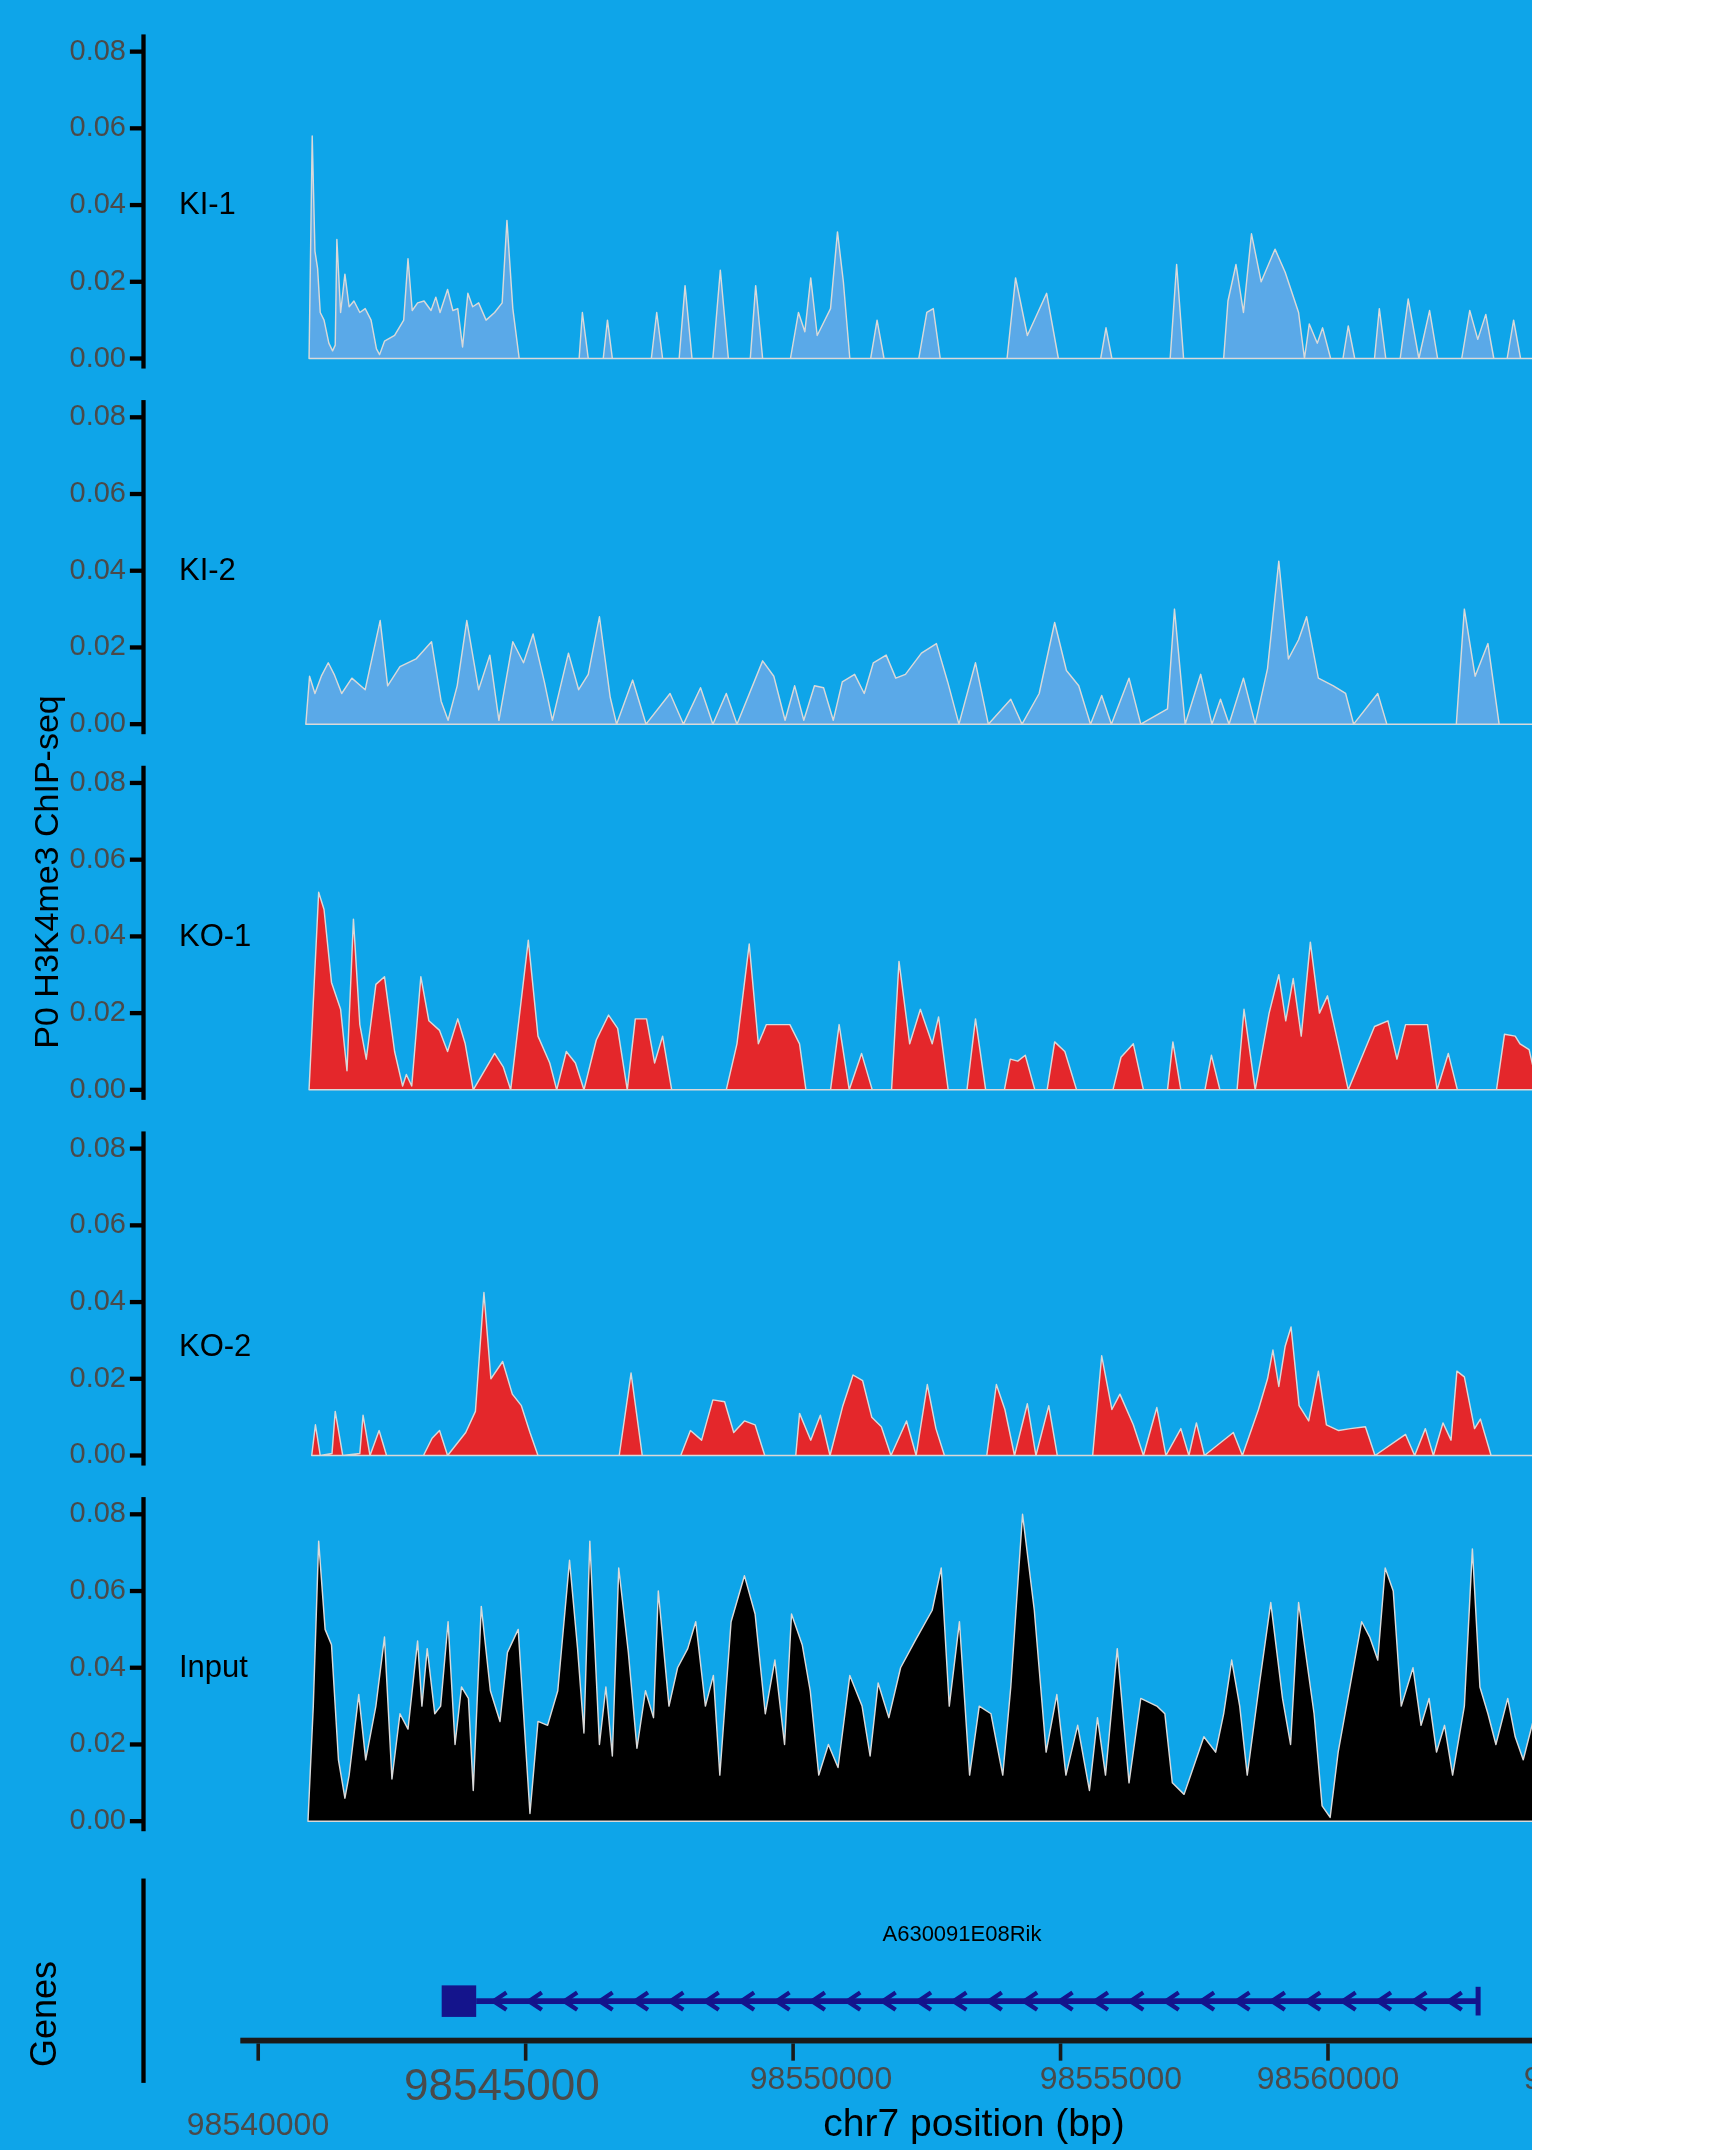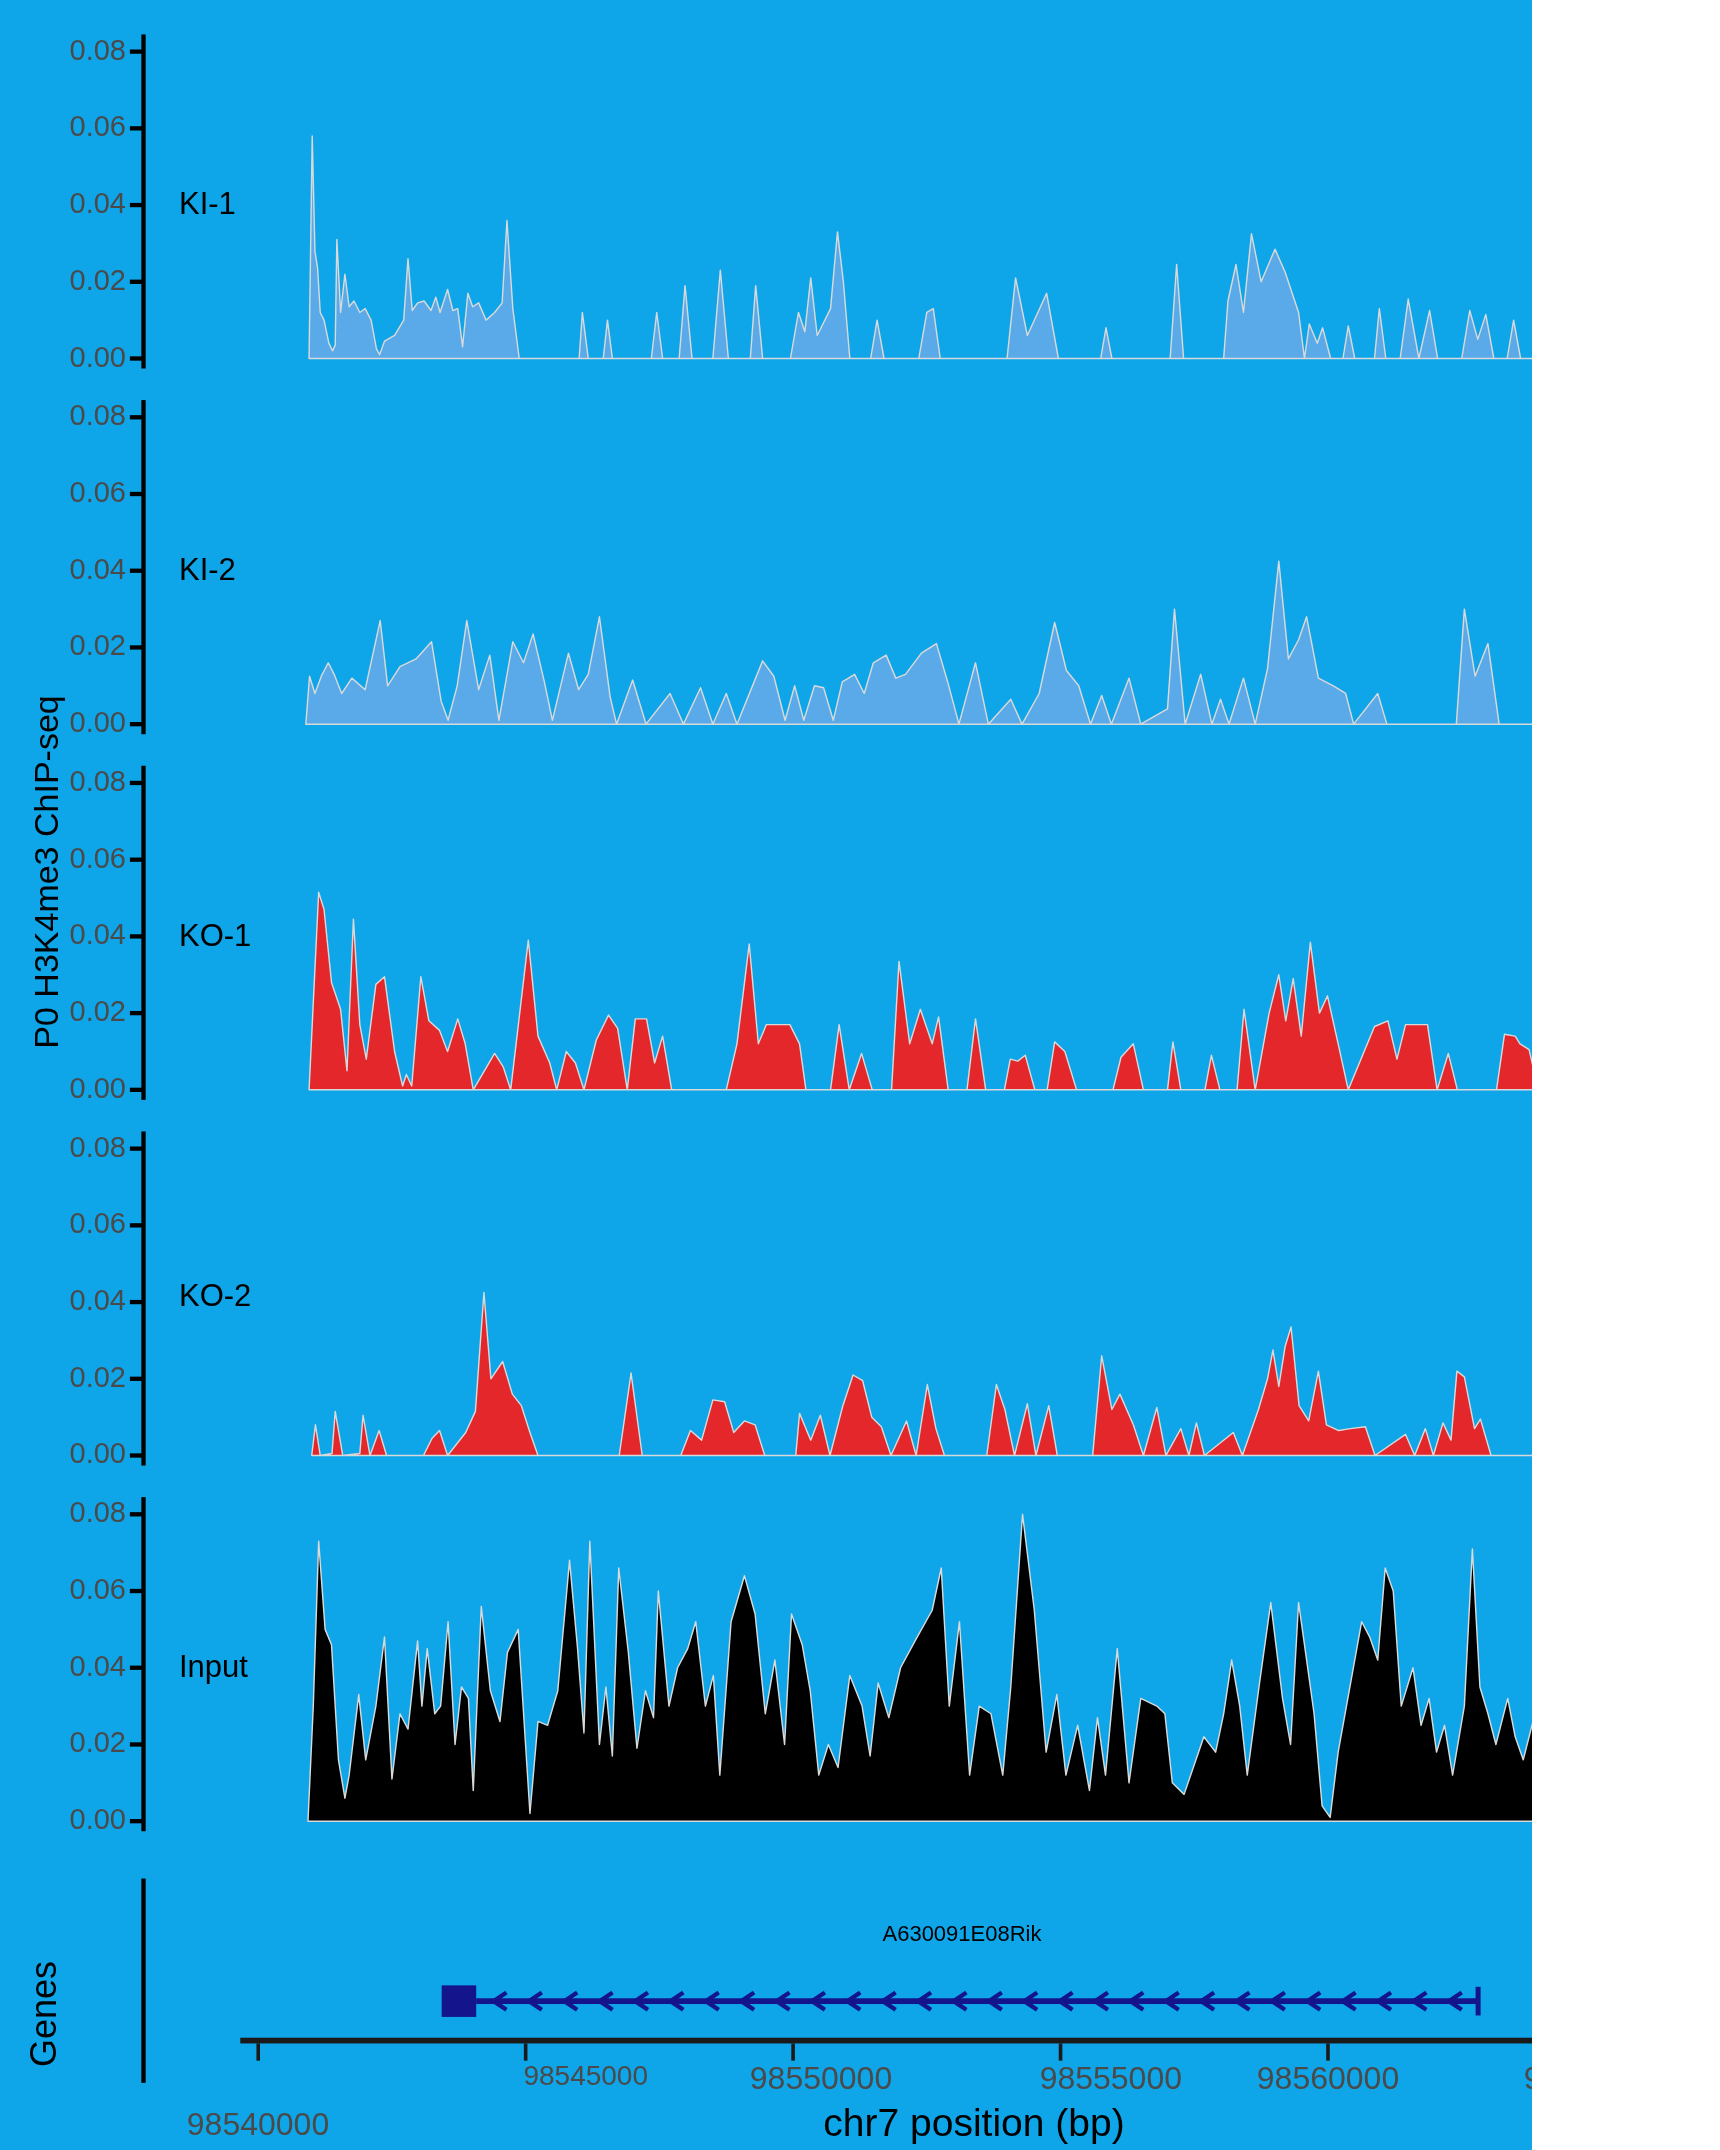--- a/index.html
+++ b/index.html
@@ -107,29 +107,29 @@
       <div class="abslab" style="left: 29px; top: 842px; width: 97px; text-align: right; font-size: 29px; color: rgb(74, 74, 74);">0.06</div>
       <div class="abslab" style="left: 29px; top: 918px; width: 97px; text-align: right; font-size: 29px; color: rgb(74, 74, 74);">0.04</div>
       <div class="abslab" style="left: 29px; top: 995px; width: 97px; text-align: right; font-size: 29px; color: rgb(74, 74, 74);">0.02</div>
       <div class="abslab" style="left: 29px; top: 1072px; width: 97px; text-align: right; font-size: 29px; color: rgb(74, 74, 74);">0.00</div>
       <div class="abslab" style="left: 179px; top: 918px; font-size: 31px; color: rgb(0, 0, 0);">KO-1</div>
       <div class="abslab" style="left: 29px; top: 1131px; width: 97px; text-align: right; font-size: 29px; color: rgb(74, 74, 74);">0.08</div>
       <div class="abslab" style="left: 29px; top: 1207px; width: 97px; text-align: right; font-size: 29px; color: rgb(74, 74, 74);">0.06</div>
       <div class="abslab" style="left: 29px; top: 1284px; width: 97px; text-align: right; font-size: 29px; color: rgb(74, 74, 74);">0.04</div>
       <div class="abslab" style="left: 29px; top: 1361px; width: 97px; text-align: right; font-size: 29px; color: rgb(74, 74, 74);">0.02</div>
       <div class="abslab" style="left: 29px; top: 1437px; width: 97px; text-align: right; font-size: 29px; color: rgb(74, 74, 74);">0.00</div>
-      <div class="abslab" style="left: 179px; top: 1278px; font-size: 31px; color: rgb(0, 0, 0);">KO-2</div>
+      <div class="abslab" style="left: 179px; top: 1328px; font-size: 31px; color: rgb(0, 0, 0);">KO-2</div>
       <div class="abslab" style="left: 29px; top: 1496px; width: 97px; text-align: right; font-size: 29px; color: rgb(74, 74, 74);">0.08</div>
       <div class="abslab" style="left: 29px; top: 1573px; width: 97px; text-align: right; font-size: 29px; color: rgb(74, 74, 74);">0.06</div>
       <div class="abslab" style="left: 29px; top: 1650px; width: 97px; text-align: right; font-size: 29px; color: rgb(74, 74, 74);">0.04</div>
       <div class="abslab" style="left: 29px; top: 1726px; width: 97px; text-align: right; font-size: 29px; color: rgb(74, 74, 74);">0.02</div>
       <div class="abslab" style="left: 29px; top: 1803px; width: 97px; text-align: right; font-size: 29px; color: rgb(74, 74, 74);">0.00</div>
       <div class="abslab" style="left: 179px; top: 1649px; font-size: 31px; color: rgb(0, 0, 0);">Input</div>
       <div class="abslab" style="left: 136px; top: 2060px; width: 244px; text-align: center; font-size: 32px; color: rgb(74, 74, 74); margin-top: 46px;">98540000</div>
-      <div class="abslab" style="left: 404px; top: 2060px; width: 244px; text-align: right; font-size: 28px; color: rgb(74, 74, 74);">98545000</div>
+      <div class="abslab" style="left: 404px; top: 2060px; width: 244px; text-align: left; font-size: 44px; color: rgb(74, 74, 74);">98545000</div>
       <div class="abslab" style="left: 699px; top: 2060px; width: 244px; text-align: center; font-size: 32px; color: rgb(74, 74, 74);">98550000</div>
       <div class="abslab" style="left: 938px; top: 2060px; width: 244px; text-align: right; font-size: 32px; color: rgb(74, 74, 74);">98555000</div>
       <div class="abslab" style="left: 1206px; top: 2060px; width: 244px; text-align: center; font-size: 32px; color: rgb(74, 74, 74);">98560000</div>
       <div class="abslab" style="left: 1473px; top: 2060px; width: 244px; text-align: center; font-size: 32px; color: rgb(74, 74, 74);">98565000</div>
     </div>
 
   <div class="abslab rot" style="left:46px;top:872px;font-size:34px;color:#000;">P0 H3K4me3 ChIP-seq</div>
 
   <div class="abslab rot" style="left:44px;top:2014px;font-size:36px;color:#000;">Genes</div>
 

